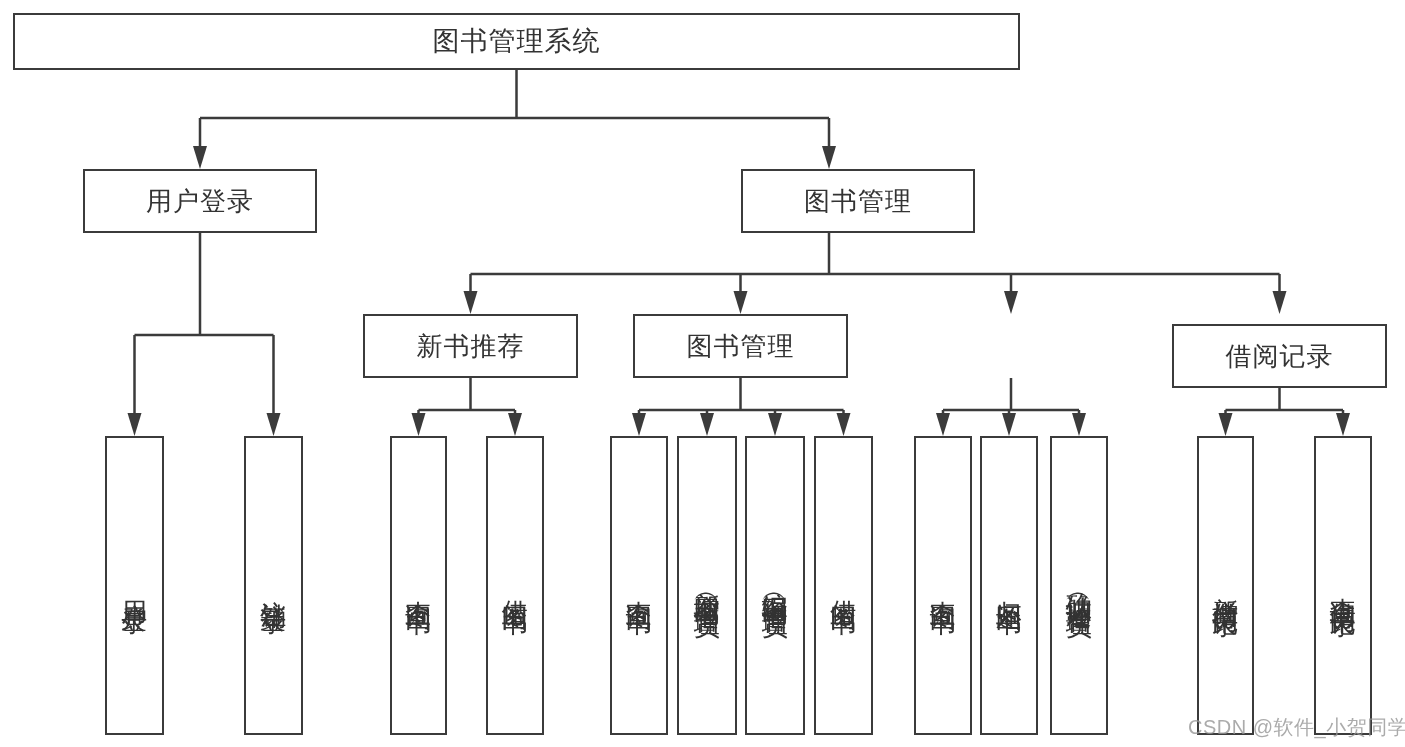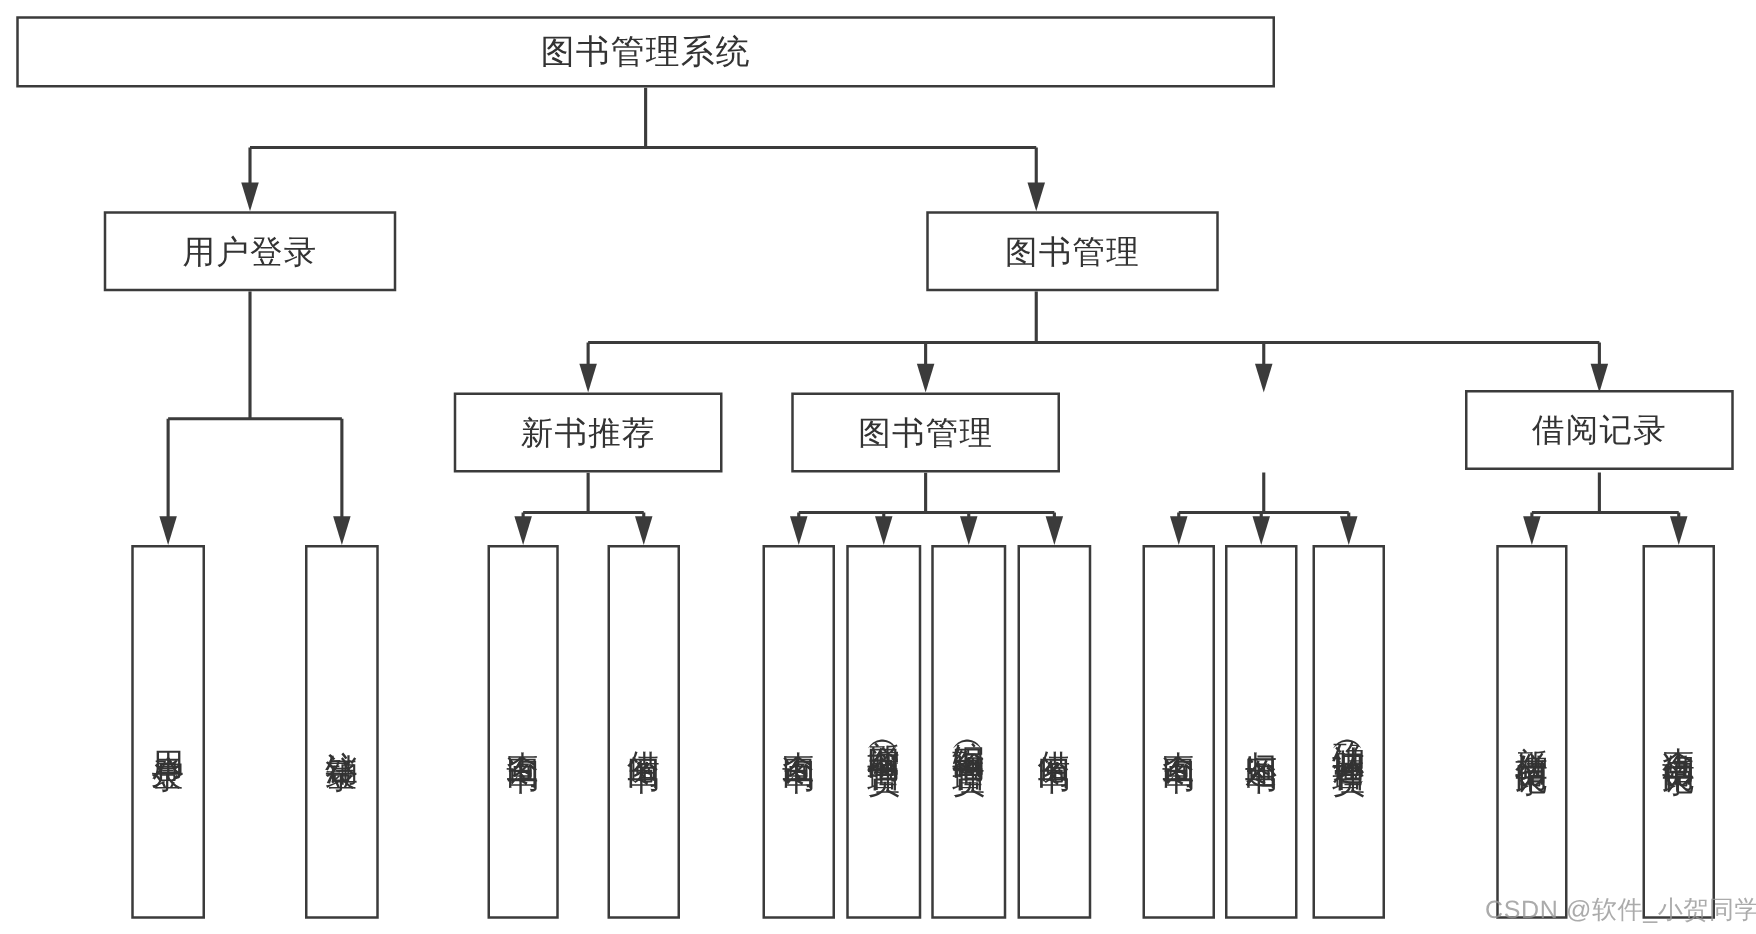--- a/index.html
+++ b/index.html
@@ -124,21 +124,21 @@
     </g>
   </svg>
 
   <div class="box root" style="left:13px; top:13px; width:1007px; height:57px;">图书管理系统</div>
 
   <div class="box" style="left:83px; top:169px; width:234px; height:64px;">用户登录</div>
   <div class="box" style="left:712px; top:169px; width:234px; height:64px;margin-left:29px;">图书管理</div>
 
   <div class="box" style="left:363px; top:314px; width:215px; height:64px;">新书推荐</div>
   <div class="box" style="left:633px; top:314px; width:215px; height:64px;">图书管理</div>
-  <div class="box" style="left:1172px; top:312px; width:215px; height:64px;">借阅记录</div>
+  <div class="box" style="left:1172px; top:324px; width:215px; height:64px;">借阅记录</div>
 
   <div class="box vbox" style="left:105px; top:436px; width:59px; height:299px;">
     <span>用户登录</span>
   </div>
   <div class="box vbox" style="left:244px; top:436px; width:59px; height:299px;">
     <span>注销登录</span>
   </div>
 
   <div class="box vbox" style="left:390px; top:436px; width:57px; height:299px;">
     <span>查询图书</span>

